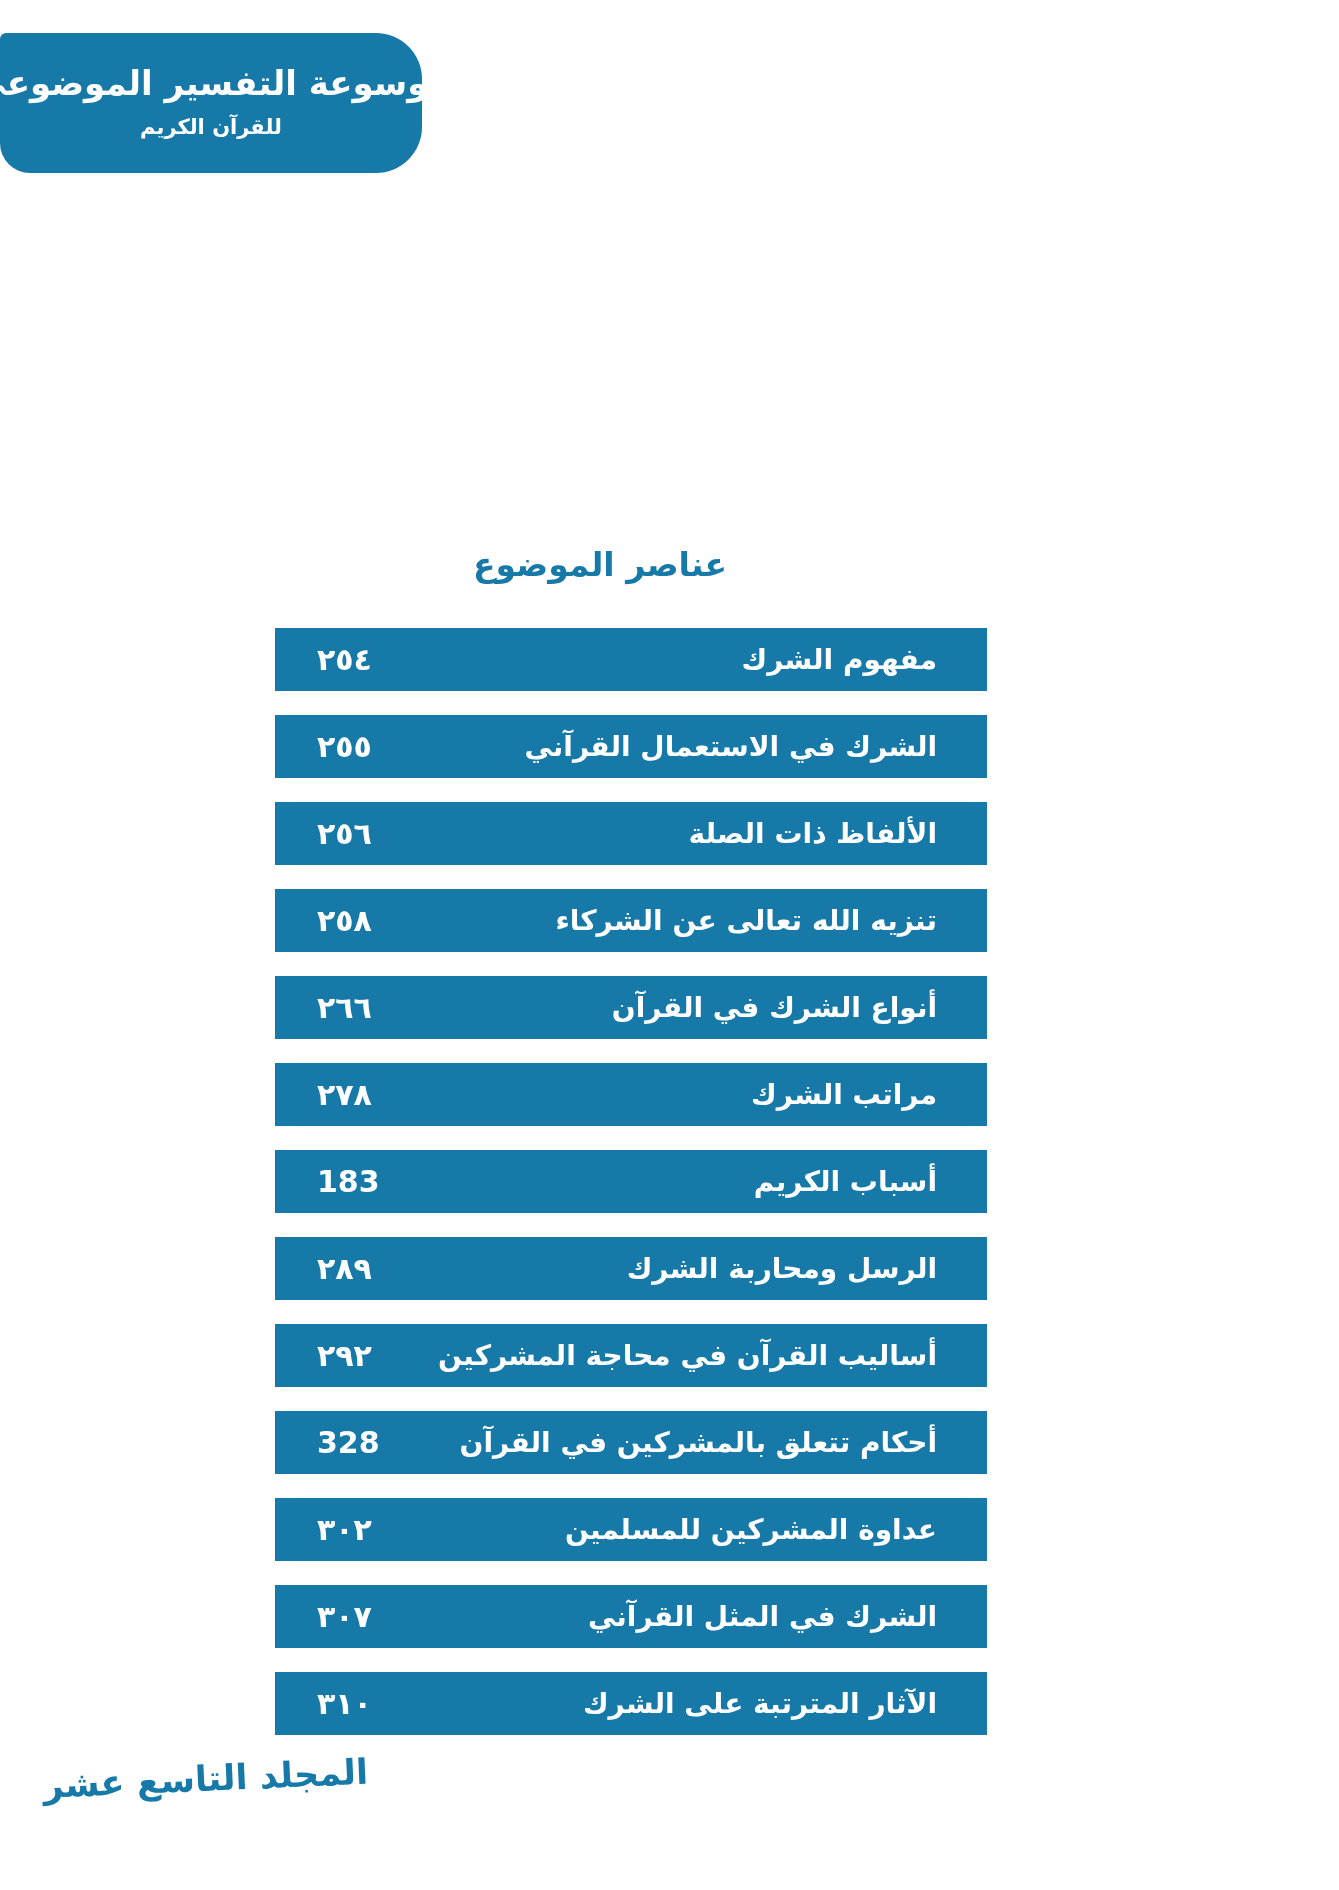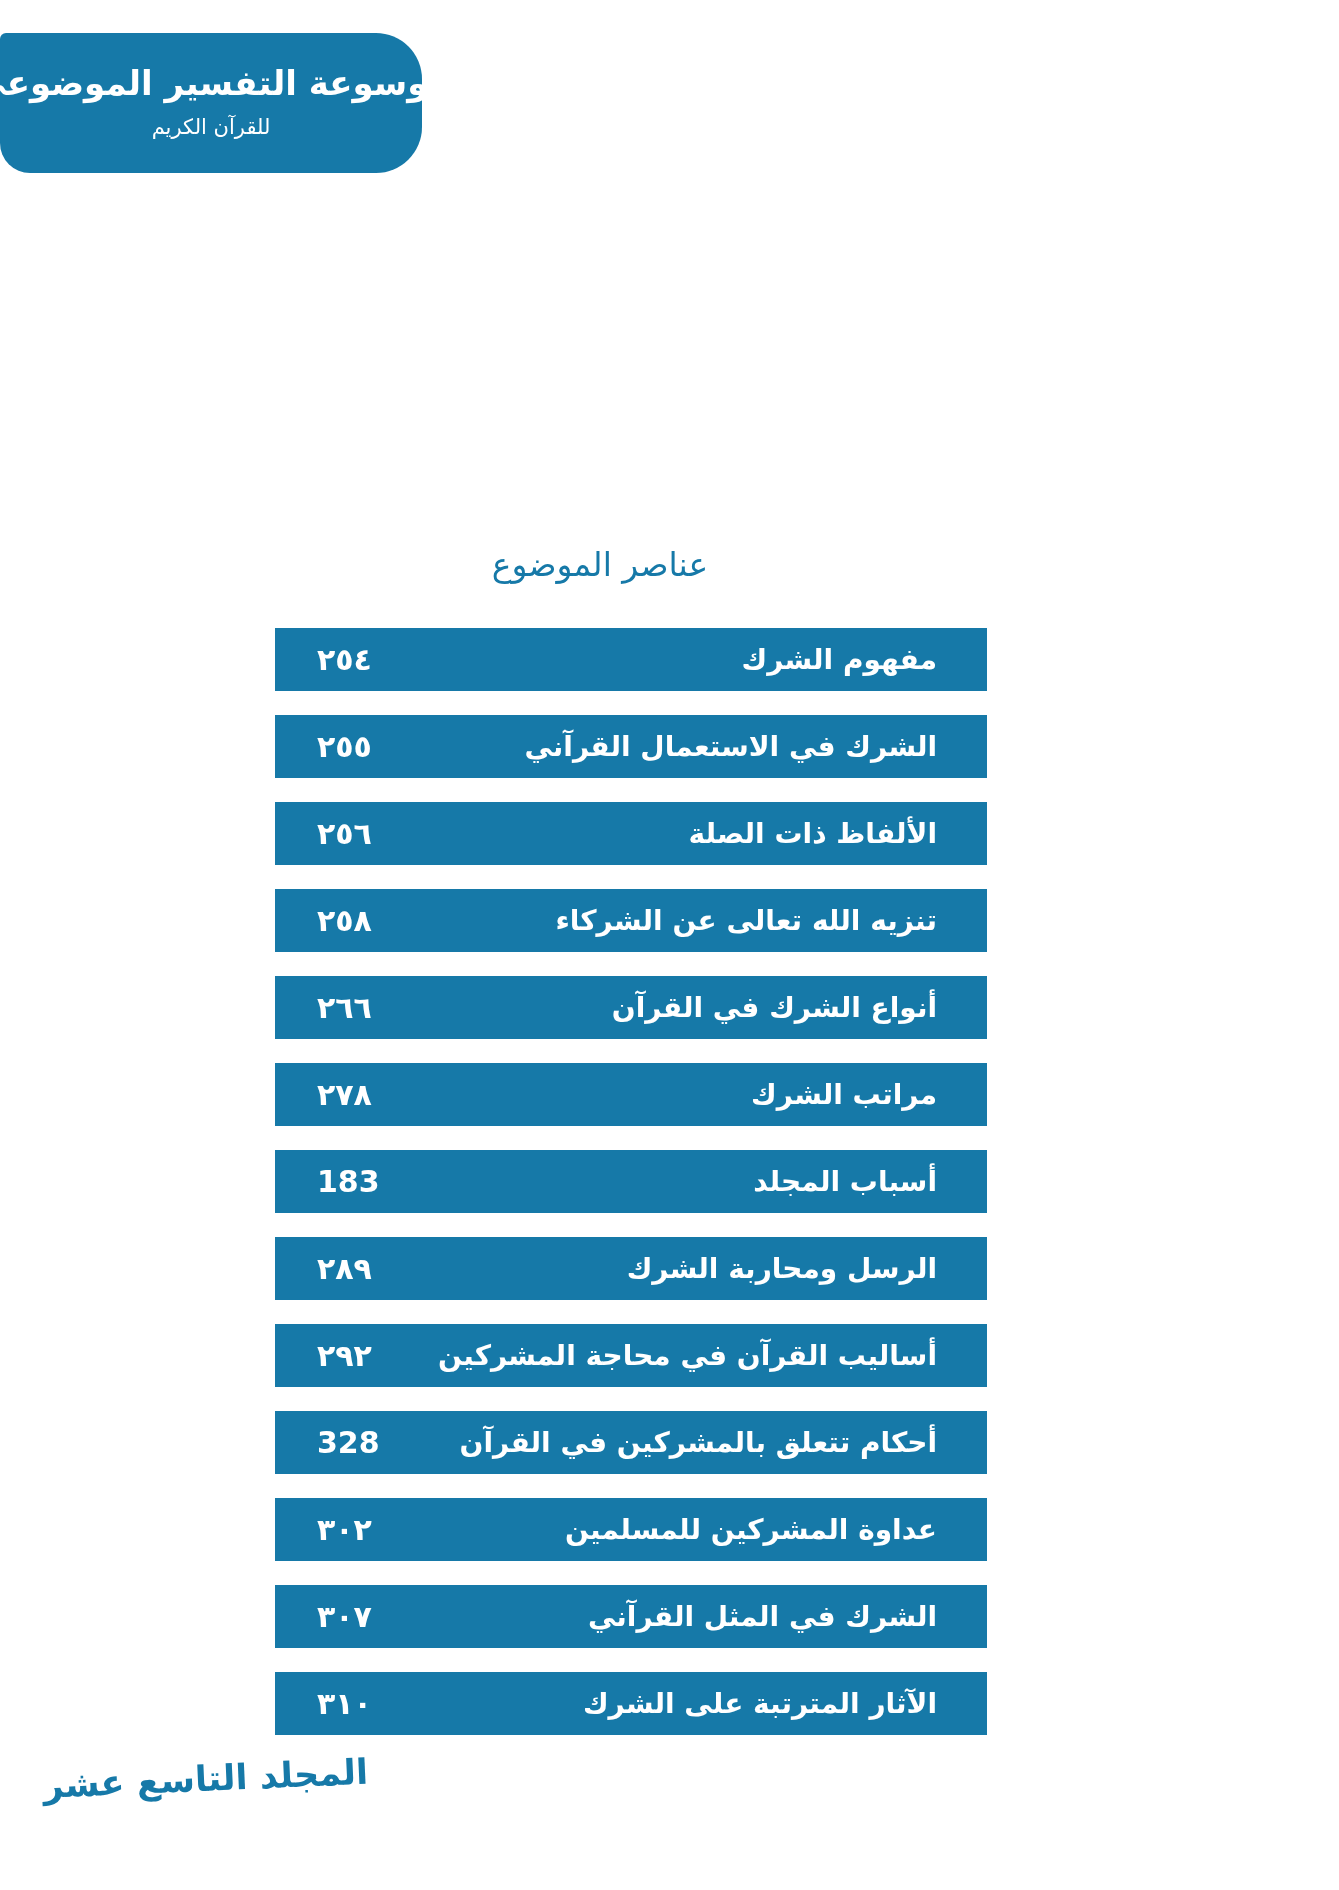--- a/index.html
+++ b/index.html
@@ -35,21 +35,21 @@
     padding: 6px 14px 10px 14px;
   }
   .banner-line1 {
     font-size: 34px;
     font-weight: bold;
     white-space: nowrap;
     letter-spacing: -1px;
   }
   .banner-line2 {
     font-size: 21px;
-    font-weight: normal;
+    font-weight: bold;
     margin-top: 12px;
   }
   
   .main-title {
     position: absolute;
     top: 195px;
     left: 250px;
     width: 640px;
     height: 300px;
     display: flex;
@@ -62,21 +62,21 @@
     direction: rtl;
   }
   .subtitle {
     position: absolute;
     top: 545px;
     left: 415px;
     width: 370px;
     text-align: center;
     color: var(--primary);
     font-size: 33px;
-    font-weight: normal;
+    font-weight: bold;
     direction: rtl;
   }
   
   .toc {
     position: absolute;
     top: 628px;
     left: 275px;
     width: 712px;
     display: flex;
     flex-direction: column;
@@ -157,21 +157,21 @@
     <span class="toc-label">أنواع الشرك في القرآن</span>
     <span class="toc-page">٢٦٦</span>
   </div>
 
   <div class="toc-row">
     <span class="toc-label">مراتب الشرك</span>
     <span class="toc-page">٢٧٨</span>
   </div>
 
   <div class="toc-row">
-    <span class="toc-label">أسباب المجلد</span>
+    <span class="toc-label">أسباب الكريم</span>
     <span class="toc-page">183</span>
   </div>
 
   <div class="toc-row">
     <span class="toc-label">الرسل ومحاربة الشرك</span>
     <span class="toc-page">٢٨٩</span>
   </div>
 
   <div class="toc-row">
     <span class="toc-label">أساليب القرآن في محاجة المشركين</span>

